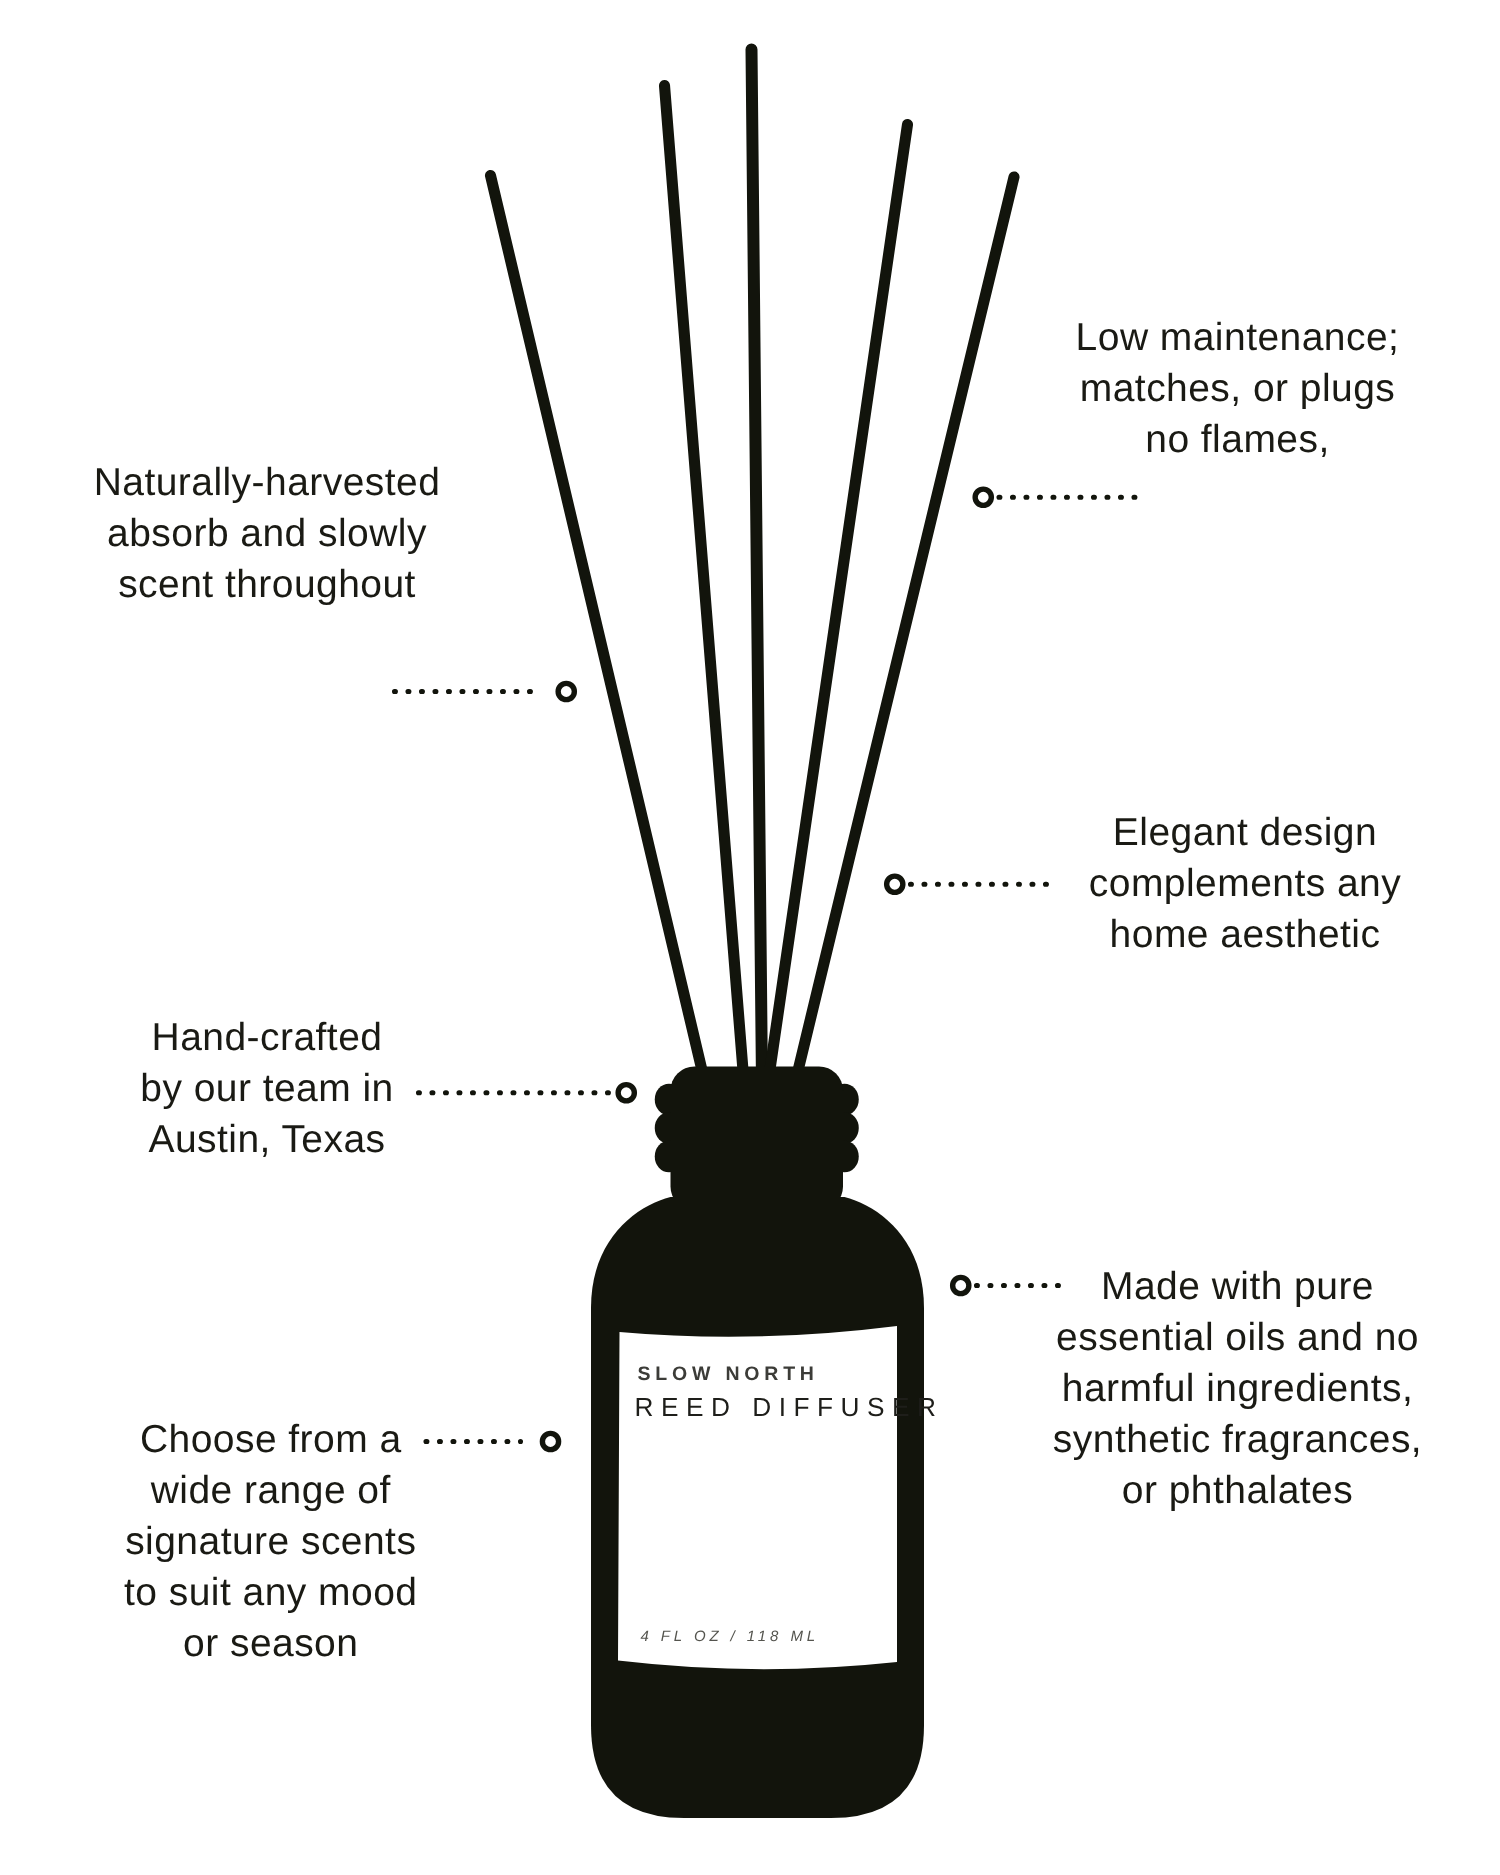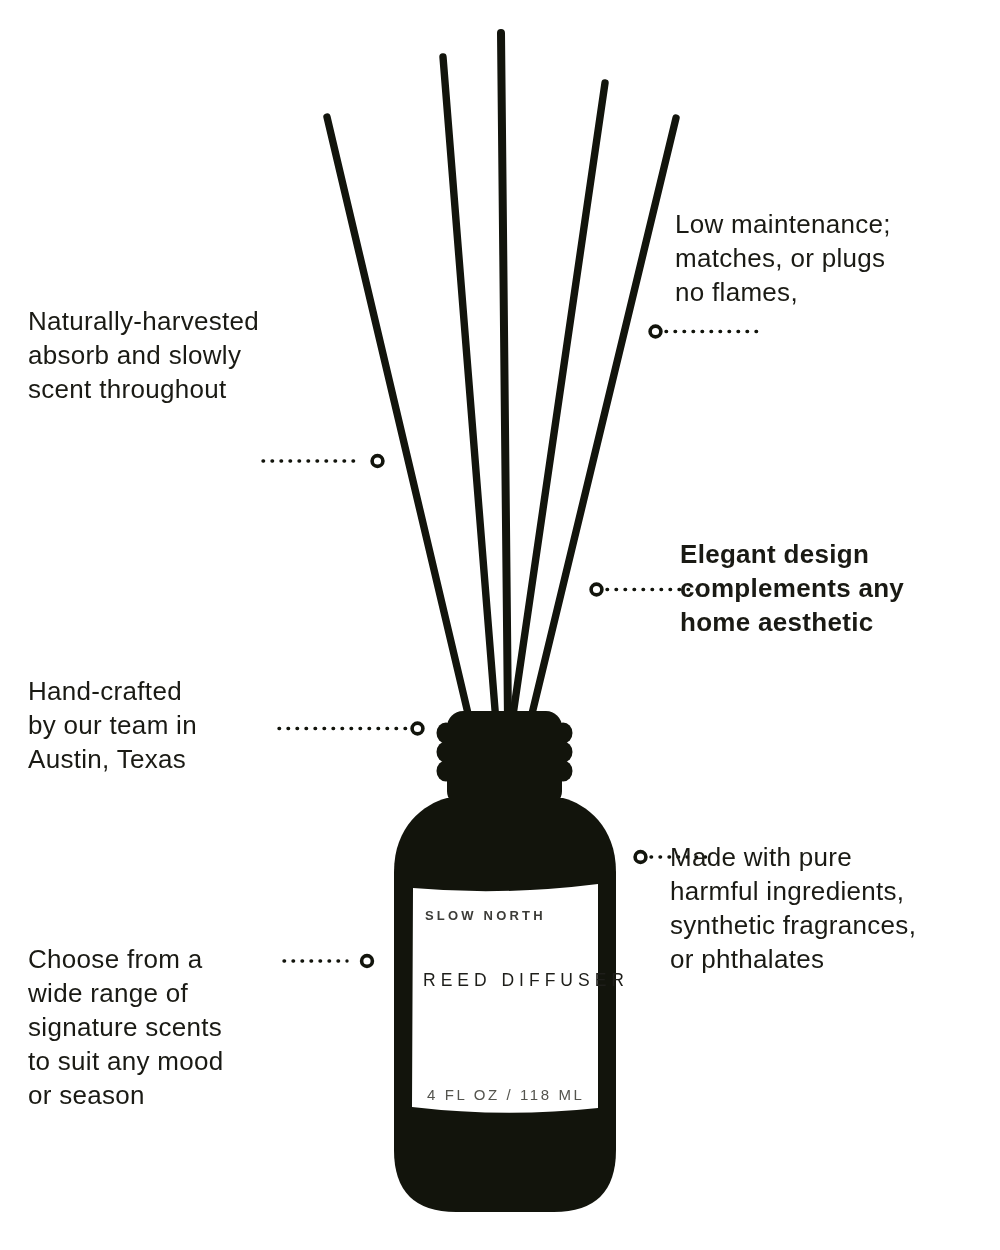--- a/index.html
+++ b/index.html
@@ -14,27 +14,27 @@
   .art {
     position: absolute;
     inset: 0;
   }
   .callout {
     position: absolute;
     color: #1a1a14;
     font-size: 26px;
     line-height: 34px;
     letter-spacing: 0.3px;
-    text-align: left;
+    text-align: center;
     font-weight: 400;
   }
   .label-text { position: absolute; color: #1e1e1a; white-space: nowrap; }
   .brand-line  { font-size: 13px;   letter-spacing: 3.2px; color: #3c3c38; font-weight: bold; }
   .name-line   { font-size: 17.5px; letter-spacing: 5px;   color: #1e1e1a; font-weight: 400; }
-  .volume-line { font-size: 15px;  letter-spacing: 2.6px; color: #54544e; font-weight: 400; }
+  .volume-line { font-size: 10px;  letter-spacing: 2.6px; color: #54544e; font-weight: 400; font-style: italic; }
   .reed   { stroke: #12140c; stroke-linecap: round; fill: none; }
   .ink    { fill: #12140c; }
   .leader { stroke: #12140c; stroke-width: 3.4; stroke-linecap: round; stroke-dasharray: 0.6 8.4; fill: none; }
   .leader-dot { fill: #ffffff; stroke: #12140c; stroke-width: 3.6; }
 </style>
 </head>
 <body>
 
 <div class="canvas">
 
@@ -93,49 +93,50 @@
 
       <path class="leader" d="M651,857 L713,857"></path>
       <circle class="leader-dot" cx="640.5" cy="857" r="5.4"></circle>
 
       <path class="leader" d="M284,961 L347,961"></path>
       <circle class="leader-dot" cx="367" cy="961" r="5.4"></circle>
     </g>
   </svg>
 
   <div class="label-text brand-line" style="left:425px; top:908px;">SLOW NORTH</div>
-  <div class="label-text name-line" style="left:423px; top:928px;margin-top:42px;">REED DIFFUSER</div>
+  <div class="label-text name-line" style="left:423px; top:928px;">REED DIFFUSER</div>
   <div class="label-text volume-line" style="left:427px; top:1086px;">4 FL OZ / 118 ML</div>
 
   <div class="callout" style="left:28px; top:304px; width:300px;">
     <div>Naturally-harvested</div>
     <div>absorb and slowly</div>
     <div>scent throughout</div>
   </div>
 
   <div class="callout" style="left:675px; top:207px; width:300px;">
     <div>Low maintenance;</div>
     <div>matches, or plugs</div>
     <div>no flames,</div>
   </div>
 
-  <div class="callout" style="left:680px; top:537px; width:300px;font-weight:bold;">
+  <div class="callout" style="left:680px; top:537px; width:300px;">
     <div>Elegant design</div>
     <div>complements any</div>
     <div>home aesthetic</div>
   </div>
 
   <div class="callout" style="left:28px; top:674px; width:300px;">
     <div>Hand-crafted</div>
     <div>by our team in</div>
     <div>Austin, Texas</div>
   </div>
 
   <div class="callout" style="left:670px; top:840px; width:310px;">
     <div>Made with pure</div>
+    <div>essential oils and no</div>
     <div>harmful ingredients,</div>
     <div>synthetic fragrances,</div>
     <div>or phthalates</div>
   </div>
 
   <div class="callout" style="left:28px; top:942px; width:305px;">
     <div>Choose from a</div>
     <div>wide range of</div>
     <div>signature scents</div>
     <div>to suit any mood</div>

